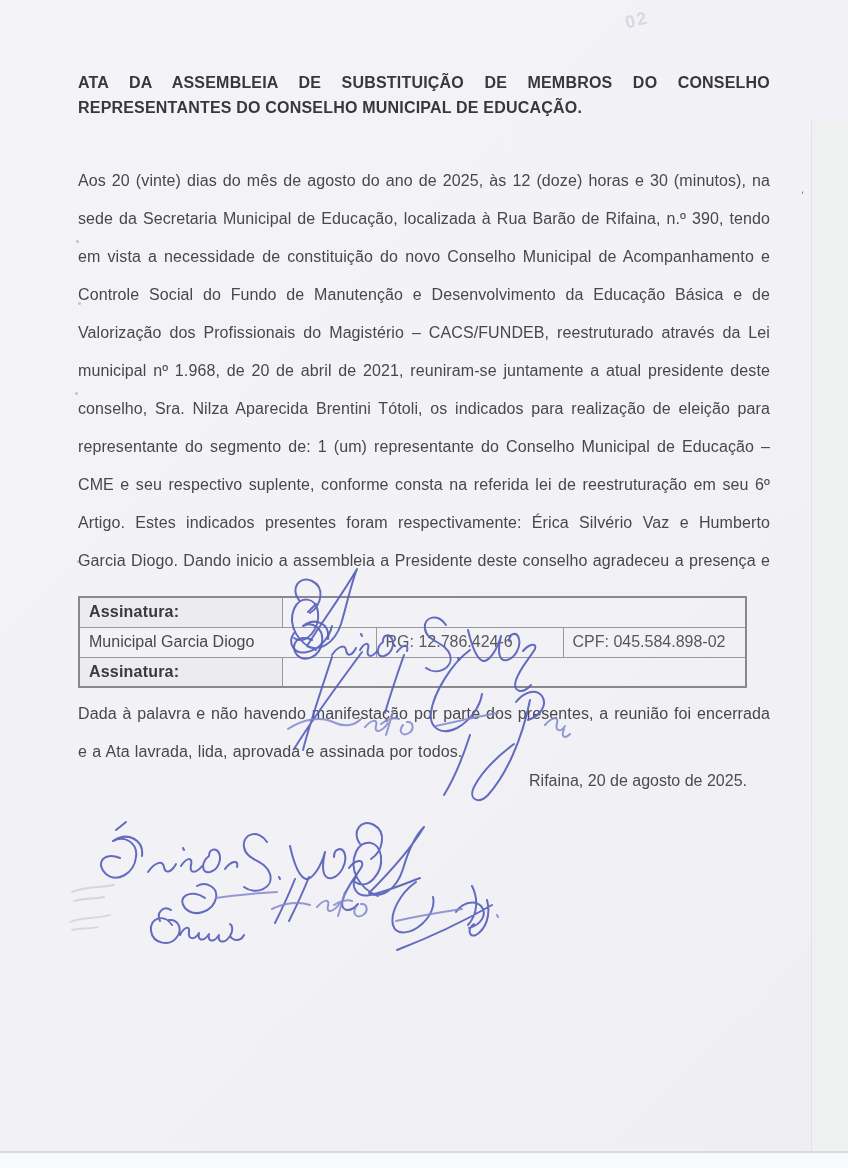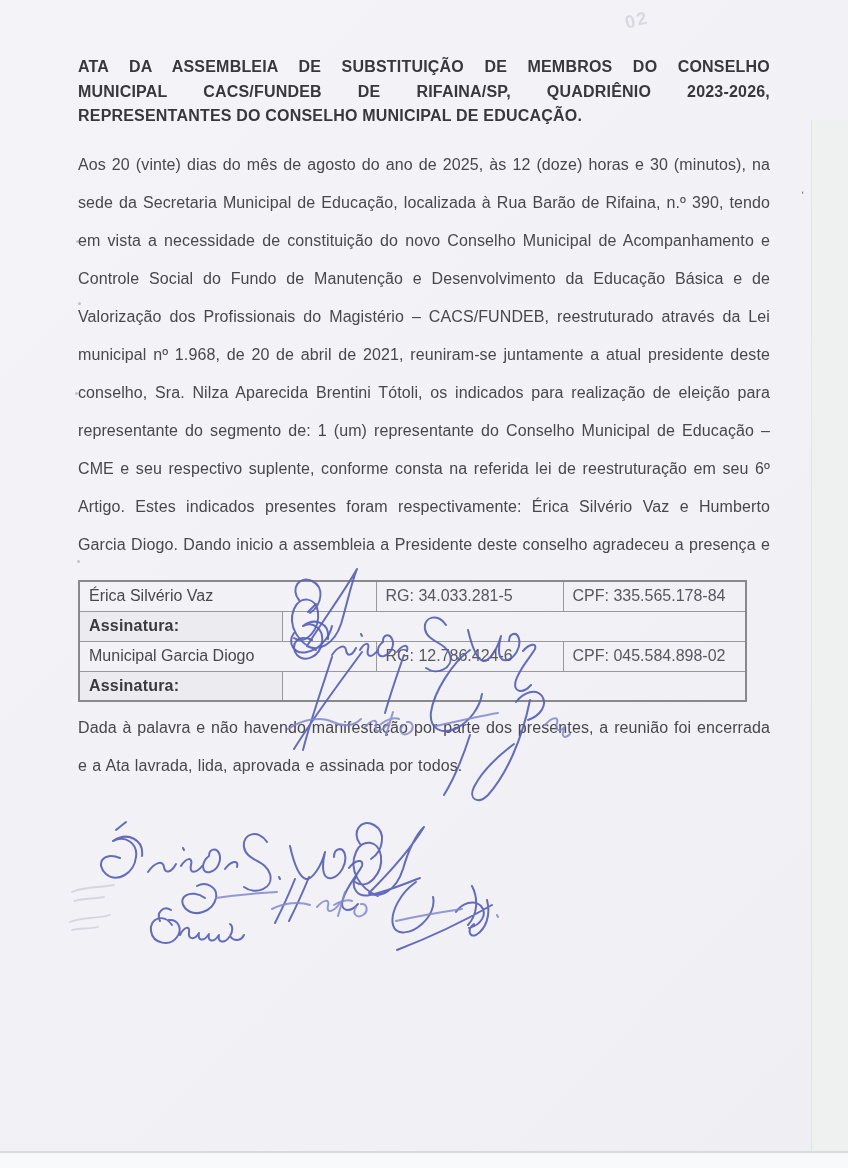--- a/index.html
+++ b/index.html
@@ -15,21 +15,21 @@
   
   .edge-right{position:absolute;left:811px;top:120px;width:37px;height:1032px;
     background:#eef1ef;border-left:1px solid #e2e3e6;}
   .edge-bottom-line{position:absolute;left:0;top:1151px;width:848px;height:2px;background:#d9dade;}
   .edge-bottom-strip{position:absolute;left:0;top:1153px;width:848px;height:15px;background:#f8f9fb;}
   .corner-mark{position:absolute;left:625px;top:10px;color:#d8d8e0;font-size:18px;
     font-weight:bold;letter-spacing:2px;transform:rotate(-14deg);}
   .stray-tick{position:absolute;left:801px;top:189px;color:#6b6b72;font-size:11px;transform:rotate(14deg);}
   .speck{position:absolute;width:3px;height:3px;border-radius:50%;background:#9a9aa2;opacity:.55;}
 
-  .content{position:absolute;left:78px;top:55px;width:692px;}
+  .content{position:absolute;left:78px;top:71px;width:692px;}
 
   .title{font-weight:bold;font-size:16px;line-height:24.5px;height:74px;
     color:#38383c;letter-spacing:.2px;overflow:hidden;}
   .title-line{display:block;text-align:justify;text-align-last:justify;}
   .title-line.last{text-align-last:left;}
 
   .para{font-size:16px;line-height:38px;text-align:justify;color:#47474c;
     letter-spacing:.1px;word-spacing:.6px;overflow:hidden;}
   .para.opening{margin-top:17px;height:418px;}
   .para.closing{margin-top:7px;height:76px;}
@@ -65,57 +65,52 @@
   <div class="stray-tick">'</div>
   <div class="speck" style="left:76px;top:240px;"></div>
   <div class="speck" style="left:78px;top:302px;"></div>
   <div class="speck" style="left:75px;top:392px;"></div>
   <div class="speck" style="left:77px;top:560px;"></div>
 
   <div class="content">
 
     <div class="title">
       <span class="title-line">ATA DA ASSEMBLEIA DE SUBSTITUIÇÃO DE MEMBROS DO CONSELHO</span>
-      <span class="title-line">MUNICIPAL CACS/FUNDEB DE RIFAINA/SP, QUADRIÊNIO 2023-2026,</span>
       <span class="title-line last">REPRESENTANTES DO CONSELHO MUNICIPAL DE EDUCAÇÃO.</span>
     </div>
 
     <p class="para opening">Aos 20 (vinte) dias do mês de agosto do ano de 2025, às 12 (doze) horas e 30 (minutos), na sede da Secretaria Municipal de Educação, localizada à Rua Barão de Rifaina, n.º 390, tendo em vista a necessidade de constituição do novo Conselho Municipal de Acompanhamento e Controle Social do Fundo de Manutenção e Desenvolvimento da Educação Básica e de Valorização dos Profissionais do Magistério – CACS/FUNDEB, reestruturado através da Lei municipal nº 1.968, de 20 de abril de 2021, reuniram-se juntamente a atual presidente deste conselho, Sra. Nilza Aparecida Brentini Tótoli, os indicados para realização de eleição para representante do segmento de: 1 (um) representante do Conselho Municipal de Educação – CME e seu respectivo suplente, conforme consta na referida lei de reestruturação em seu 6º Artigo. Estes indicados presentes foram respectivamente: Érica Silvério Vaz e Humberto Garcia Diogo. Dando inicio a assembleia a Presidente deste conselho agradeceu a presença e ressaltou a importância deste conselho e suas respectivas funções. Dúvidas apresentadas foram sanadas e na sequência os seguintes representantes do referido segmento foi apresentado:</p>
 
     <table class="members">
       <colgroup>
         <col style="width:203px">
           <col style="width:94px">
           <col style="width:187px">
           <col style="width:183px">
       </colgroup>
       <tbody>
-      <tr class="r-data">
-        <td class="name" colspan="2">Érica Silvério Vaz</td>
-        <td class="doc">RG: 34.033.281-5</td>
-        <td class="doc">CPF: 335.565.178-84</td>
-      </tr>
       <tr class="r-data">
         <td class="hdr">Assinatura:</td>
         <td colspan="3"></td>
       </tr>
       <tr class="r-data">
         <td class="name" colspan="2">Municipal Garcia Diogo</td>
         <td class="doc">RG: 12.786.424-6</td>
         <td class="doc">CPF: 045.584.898-02</td>
       </tr>
       <tr class="r-data">
         <td class="hdr">Assinatura:</td>
         <td colspan="3"></td>
       </tr>
     </tbody>
       </table>
 
     <p class="para closing">Dada à palavra e não havendo manifestação por parte dos presentes, a reunião foi encerrada e a Ata lavrada, lida, aprovada e assinada por todos.</p>
 
+    <p class="date-line">Rifaina, 20 de agosto de 2025.</p>
 
   </div>
 
   <svg class="ink-overlay" width="848" height="1168" viewBox="0 0 848 1168">
 
     <g>
       <title>Rubrica — Érica Silvério Vaz</title>
       <path class="ink" d="M357,569 C344,592 322,622 307,646 M316,650 C299,644 287,626 294,609 C300,595 316,597 318,612 C320,629 306,646 294,638 M299,600 C290,589 299,575 312,581 C325,587 322,605 310,613 M307,646 C318,652 334,645 341,624 C347,604 351,584 357,569 M294,633 C287,643 294,655 307,652 C318,650 329,639 332,626"></path>
     </g>
 

